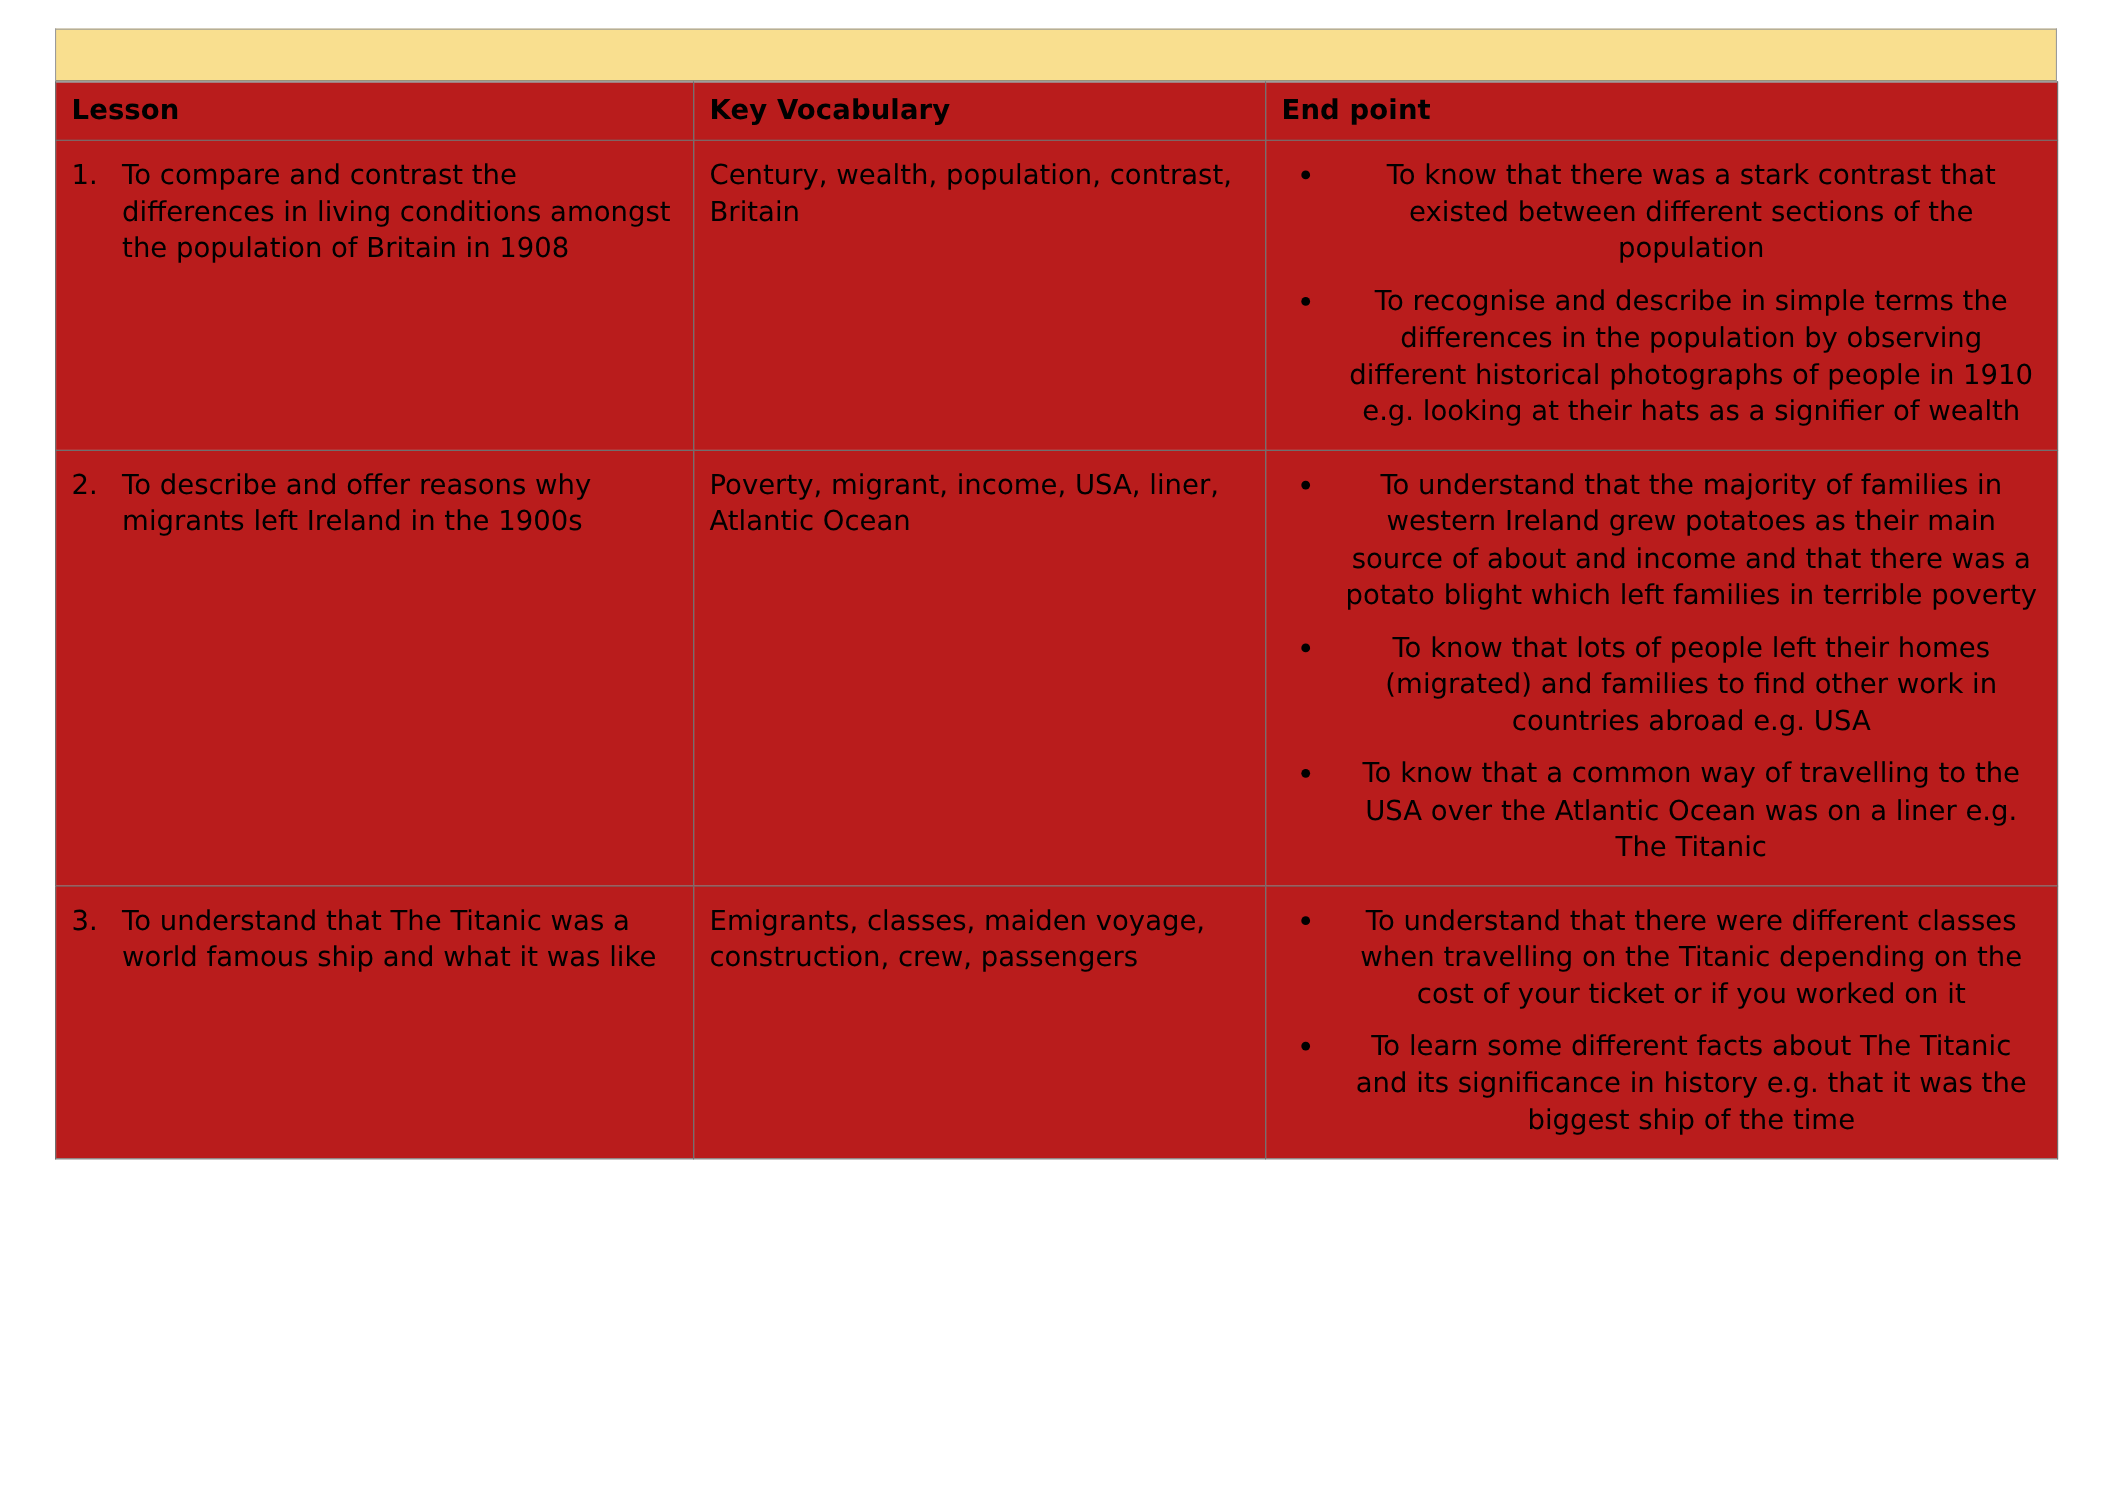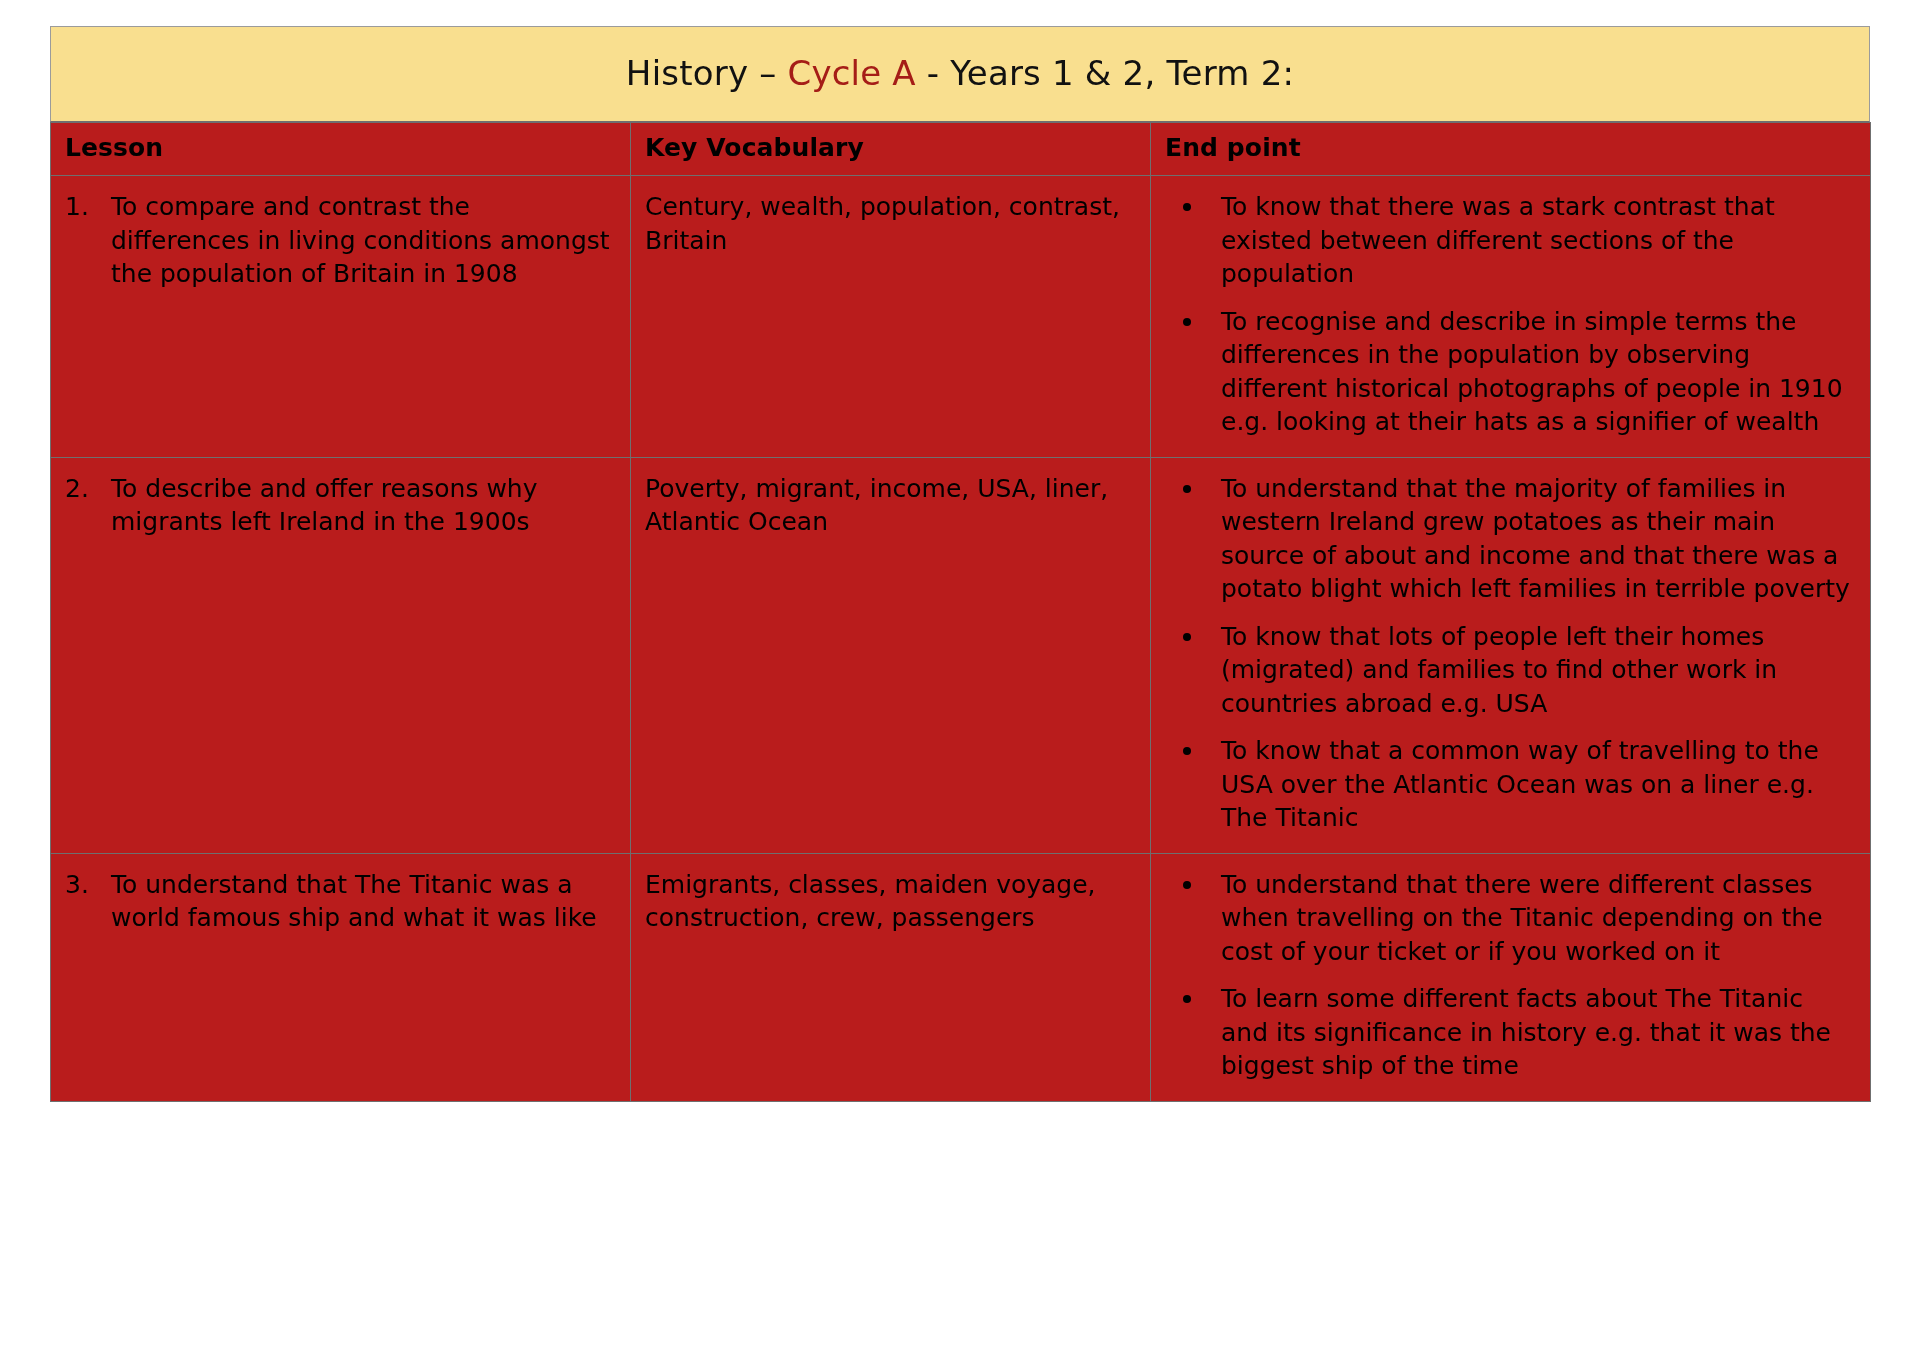--- a/index.html
+++ b/index.html
@@ -102,20 +102,21 @@
   
   ul.endpoints {
     list-style: none;
     margin: 0;
     padding: 0;
   }
   ul.endpoints > li {
     position: relative;
     padding-left: 56px;
     margin: 0 0 14px 0;
+    text-align: center;
   }
   ul.endpoints > li:last-child {
     margin-bottom: 0;
   }
   ul.endpoints > li .bullet-dot {
     position: absolute;
     left: 18px;
     top: 13px;
     width: 8px;
     height: 8px;
@@ -126,21 +127,20 @@
   ul.endpoints > li .ep-text {
     display: block;
   }
 </style>
 </head>
 <body>
 
 <div id="page">
 
   <div class="title-banner">
-    <div class="title-line"><span>History – </span><span class="cycle">Cycle A</span><span> - Years 1 &amp; 2, Term 2:</span></div>
   </div>
 
   <table class="plan">
     <colgroup>
       <col class="c-lesson">
       <col class="c-vocab">
       <col class="c-end">
     </colgroup>
     <thead>
       <tr>

